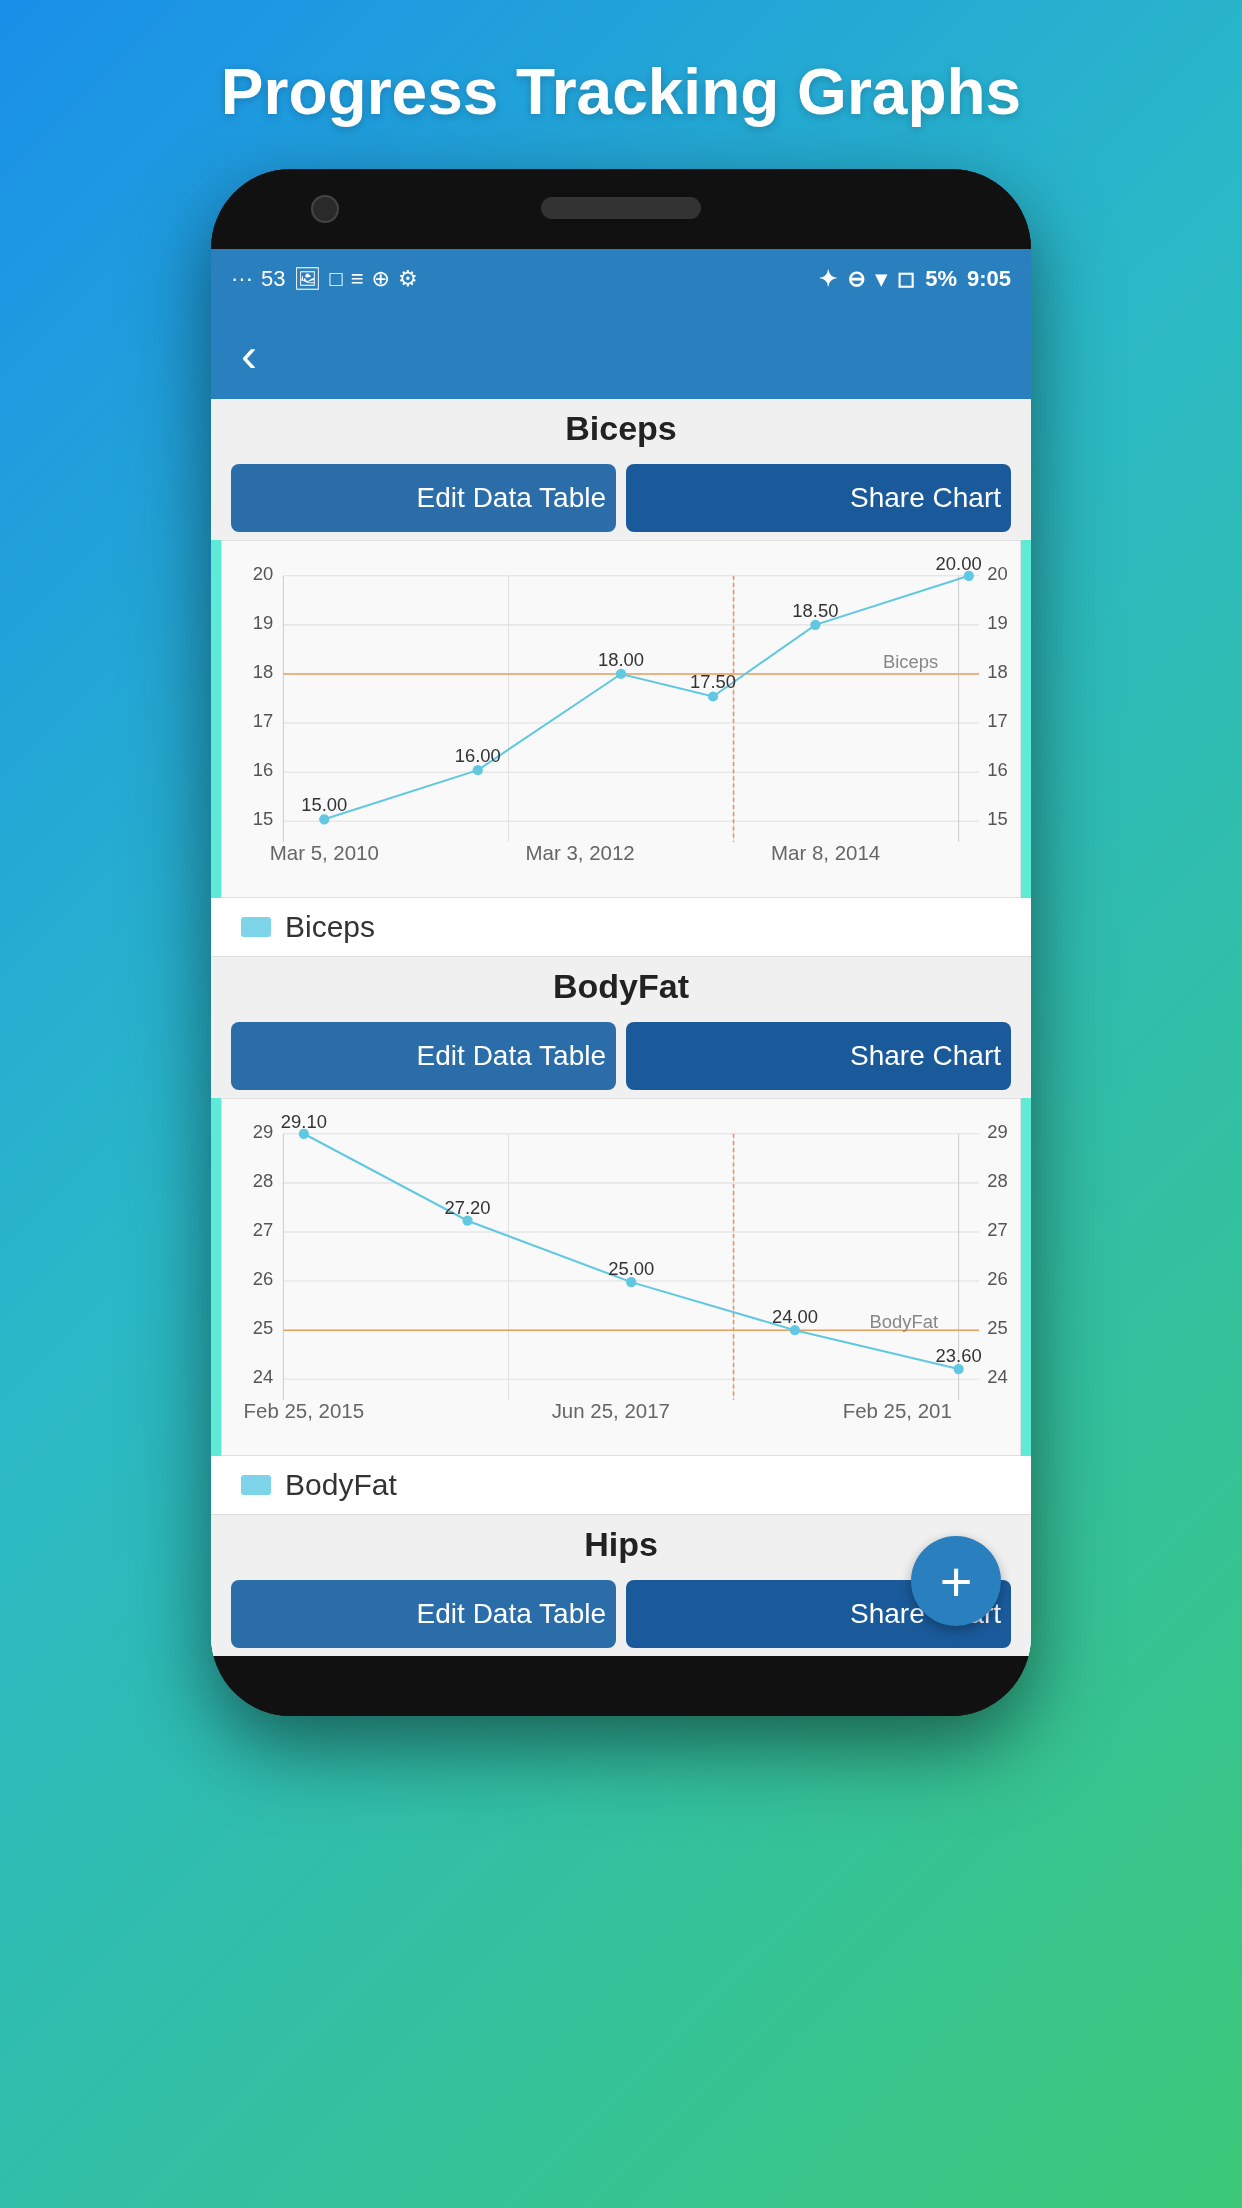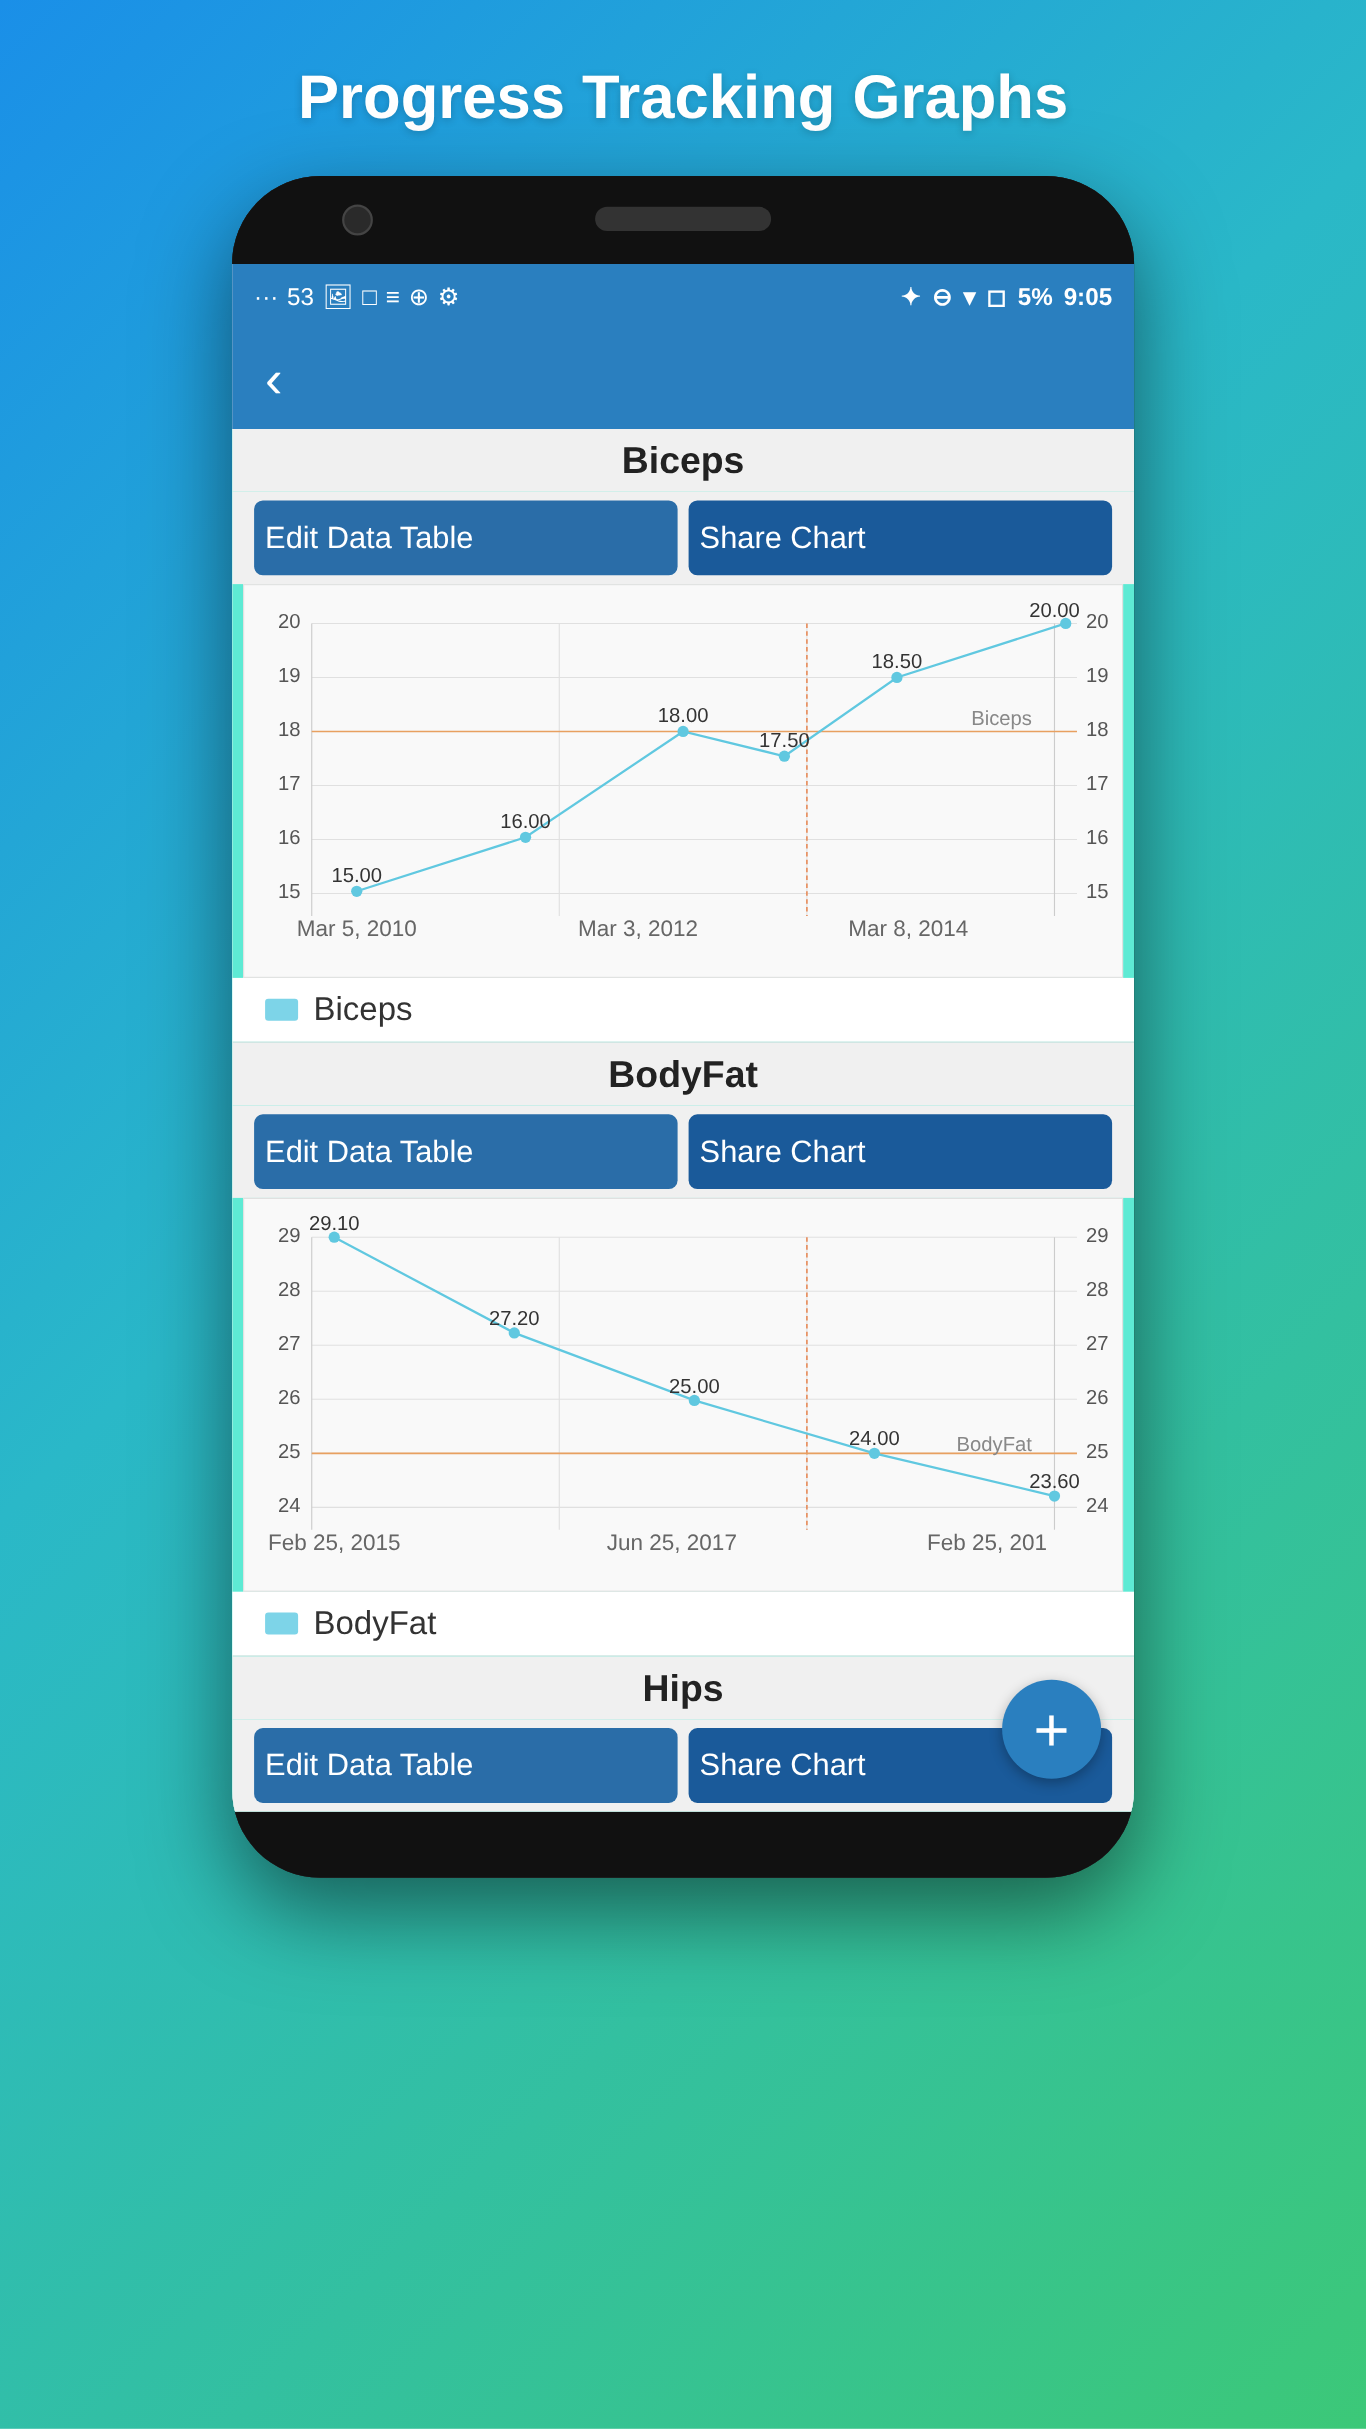--- a/index.html
+++ b/index.html
@@ -9,21 +9,21 @@
       background: linear-gradient(135deg, #1a8fe8 0%, #2ab8c8 40%, #3cc878 100%);
       display: flex;
       flex-direction: column;
       align-items: center;
       font-family: 'Arial', sans-serif;
       overflow: hidden;
     }
 
     .page-title {
       color: white;
-      font-size: 56px;
+      font-size: 64px;
       font-weight: 700;
       text-align: center;
       padding: 55px 0 40px 0;
       text-shadow: 0 2px 8px rgba(0,0,0,0.2);
     }
 
     .phone-wrapper {
       position: relative;
       width: 820px;
       background: #1a1a1a;
@@ -158,21 +158,21 @@
     .chart-btn {
       flex: 1;
       background: #2a6da8;
       color: white;
       border: none;
       border-radius: 8px;
       padding: 18px 10px;
       font-size: 28px;
       font-weight: 500;
       cursor: pointer;
-      text-align: left;
+      text-align: right;
     }
 
     .chart-btn.share {
       background: #1a5a9a;
     }
 
     .chart-area {
       background: #f9f9f9;
       height: 358px;
       margin: 0 10px;

